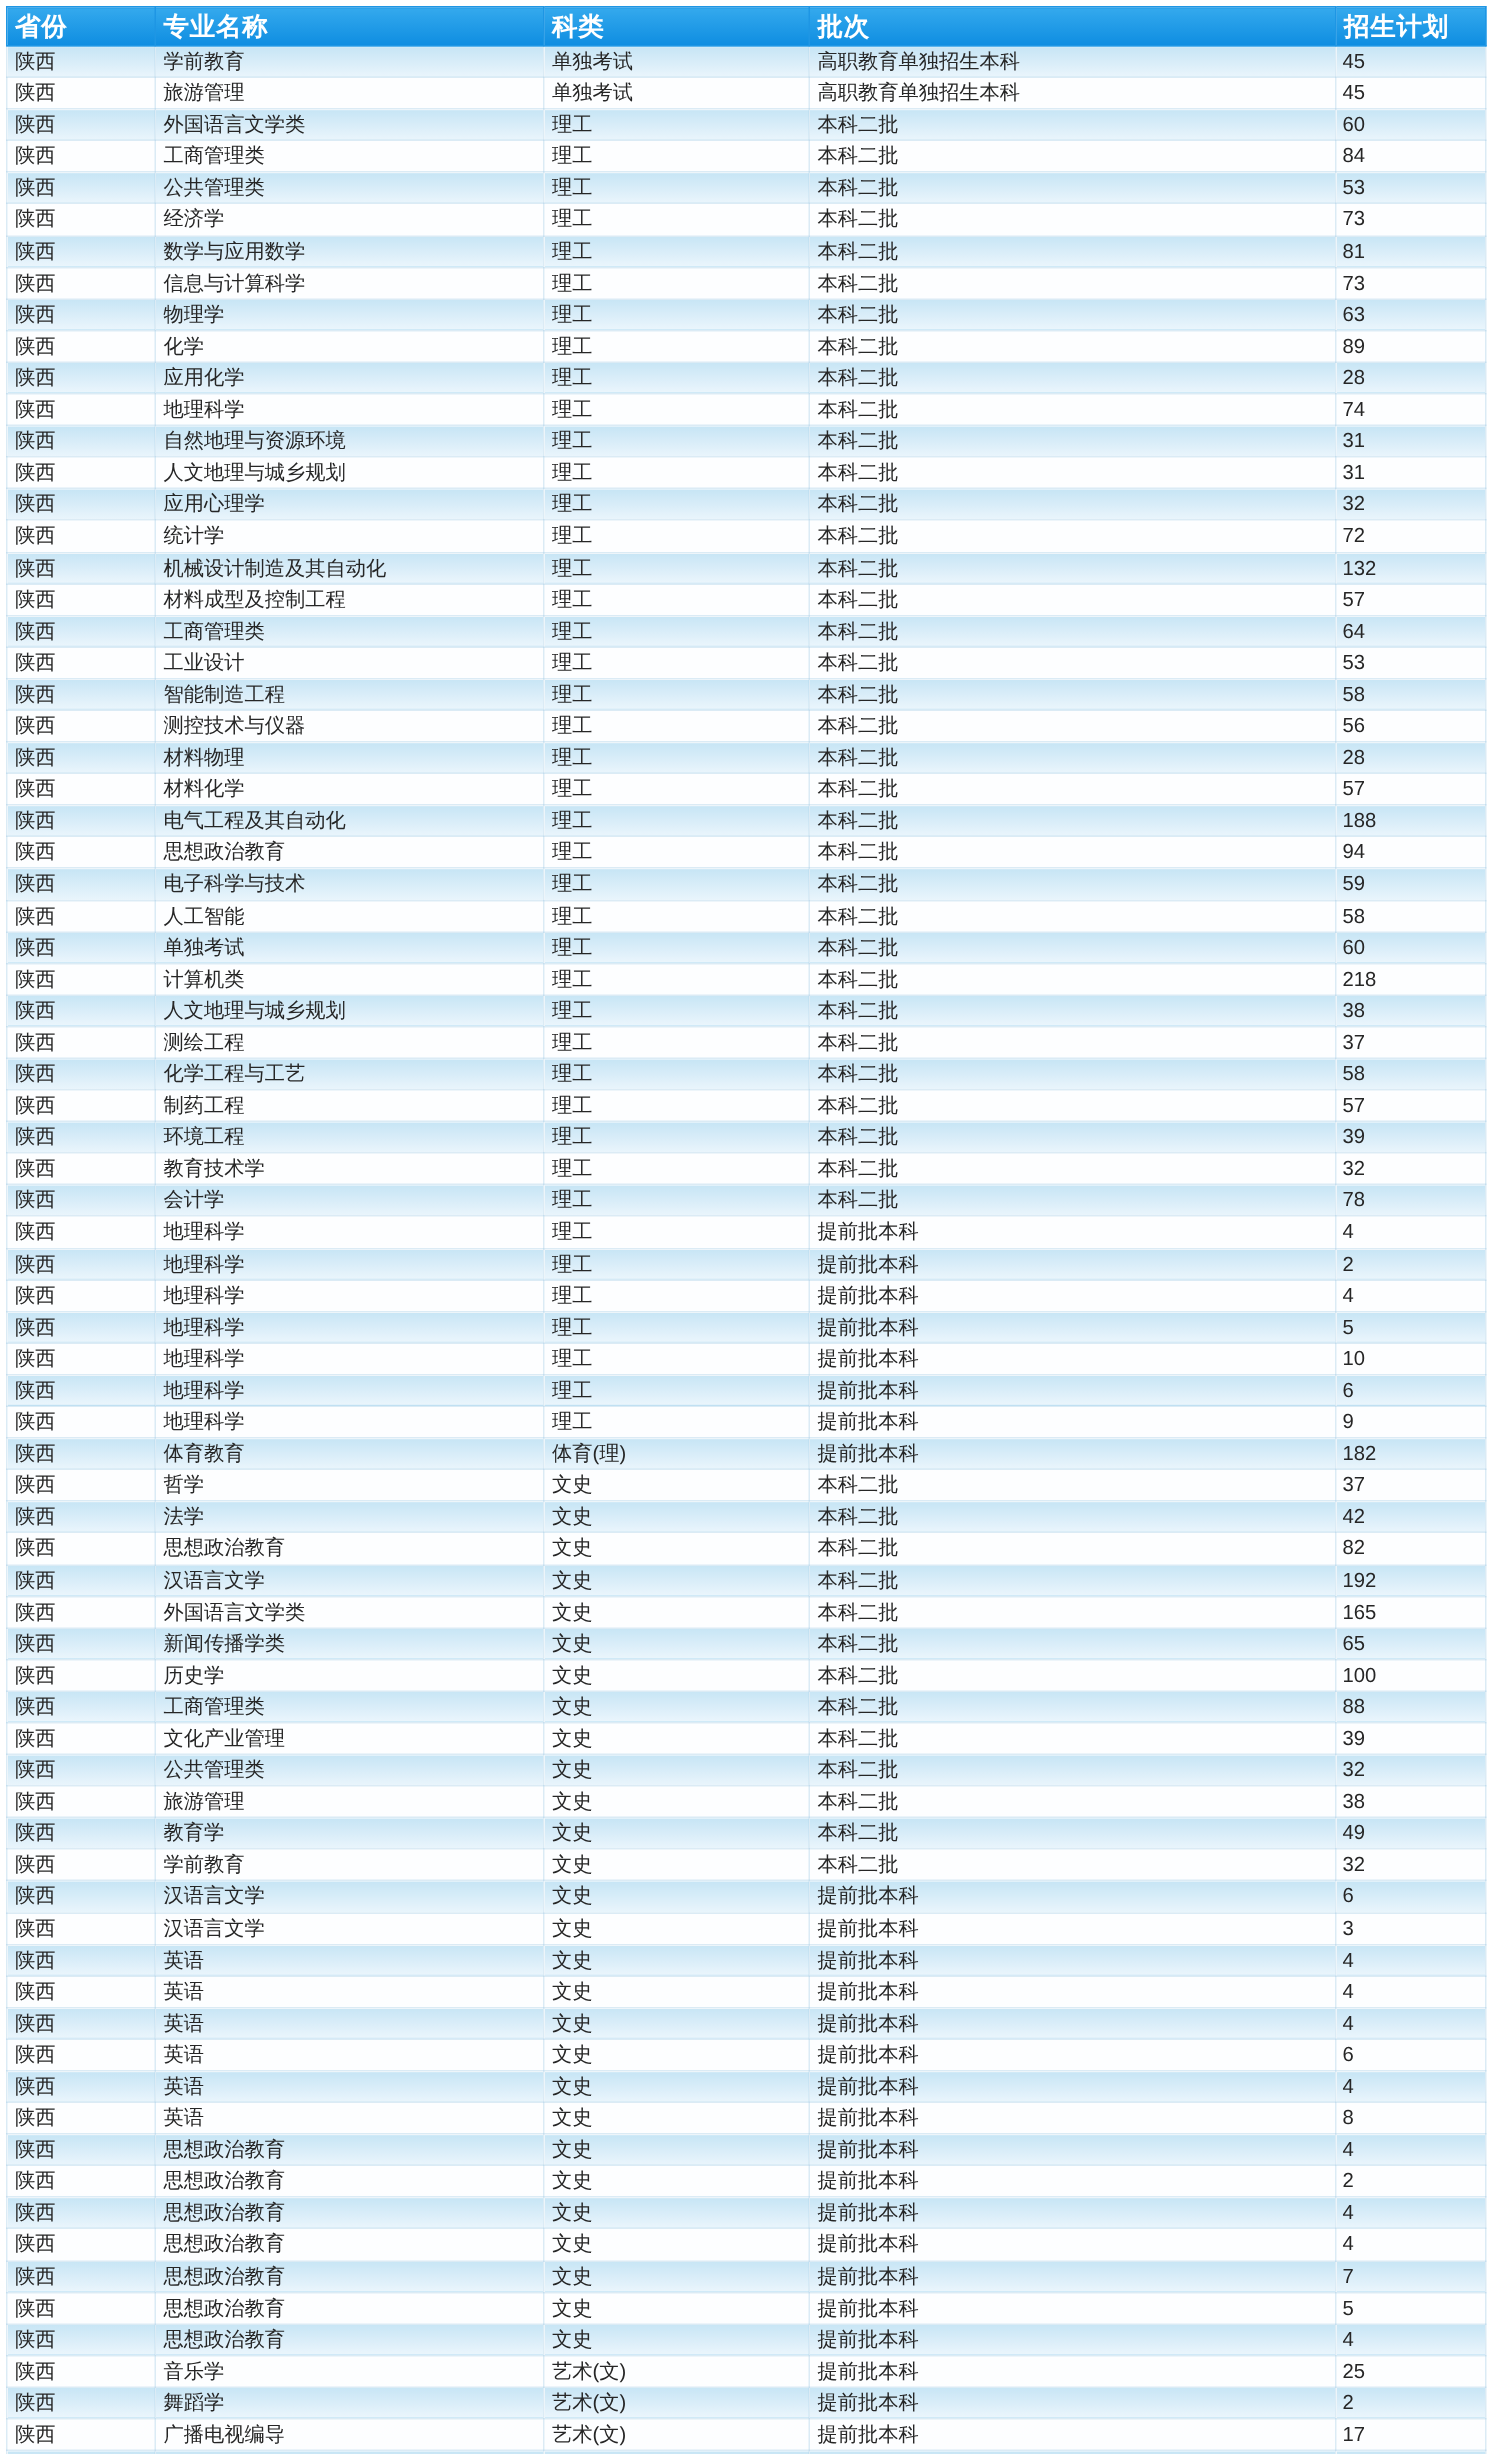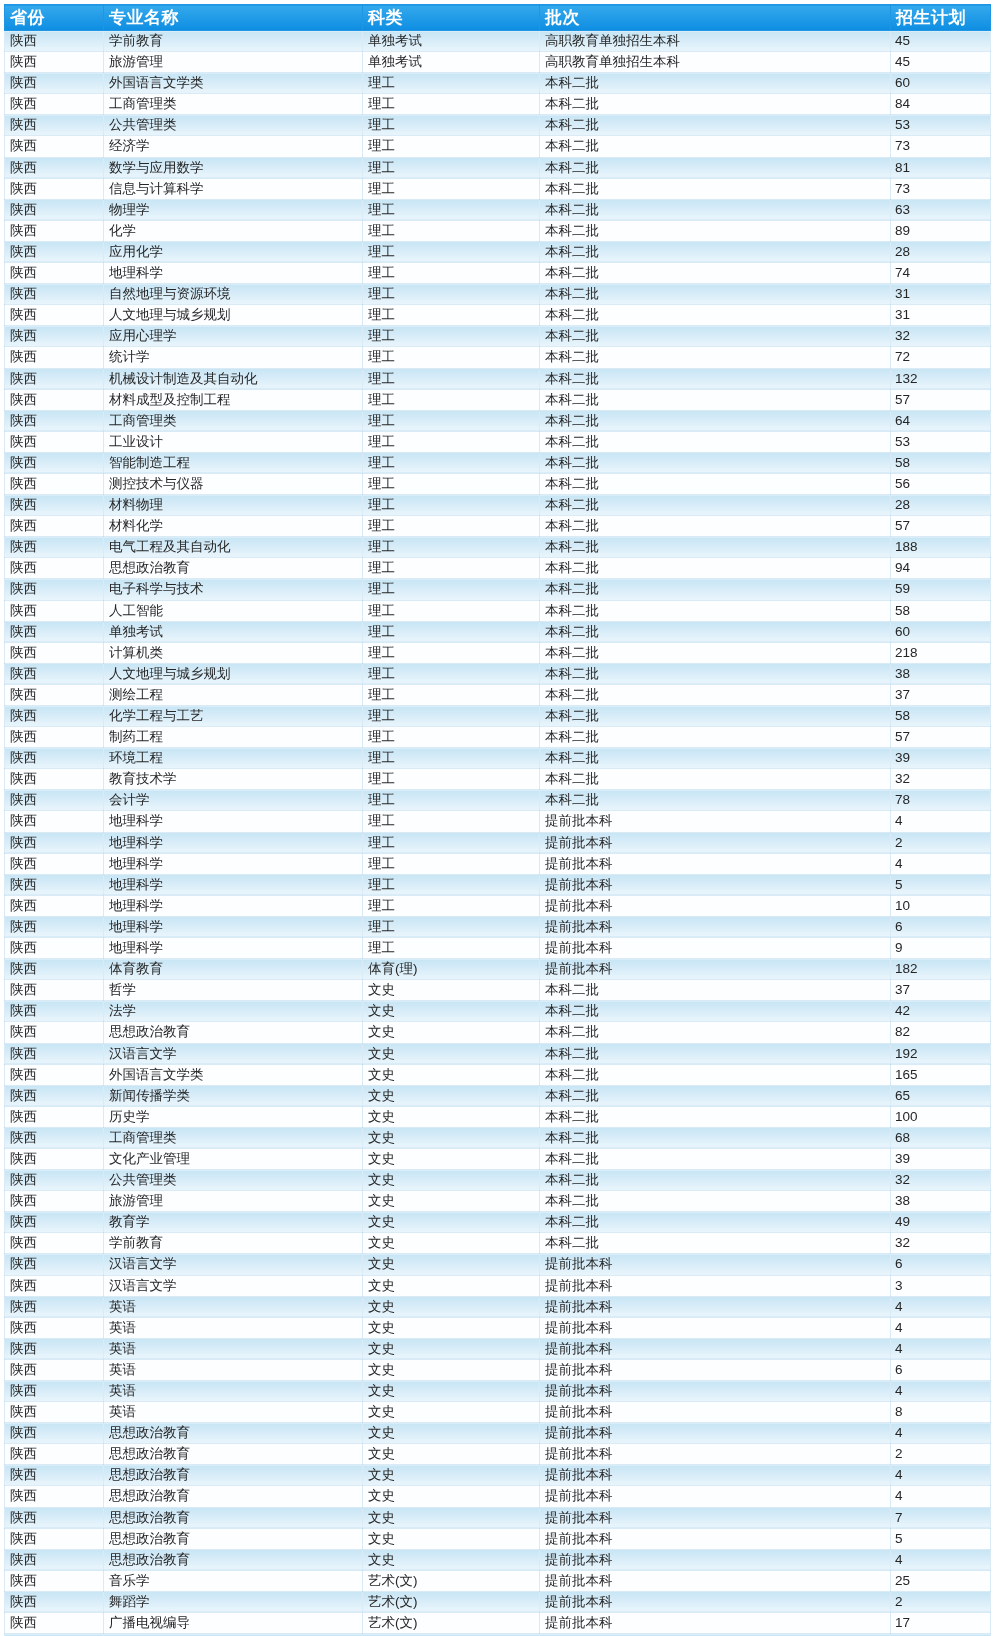--- a/index.html
+++ b/index.html
@@ -436,21 +436,21 @@
     <td>历史学</td>
     <td>文史</td>
     <td>本科二批</td>
     <td>100</td>
   </tr>
         <tr class="row-blue">
     <td>陕西</td>
     <td>工商管理类</td>
     <td>文史</td>
     <td>本科二批</td>
-    <td>68</td>
+    <td>88</td>
   </tr>
         <tr class="row-white">
     <td>陕西</td>
     <td>文化产业管理</td>
     <td>文史</td>
     <td>本科二批</td>
     <td>39</td>
   </tr>
         <tr class="row-blue">
     <td>陕西</td>

